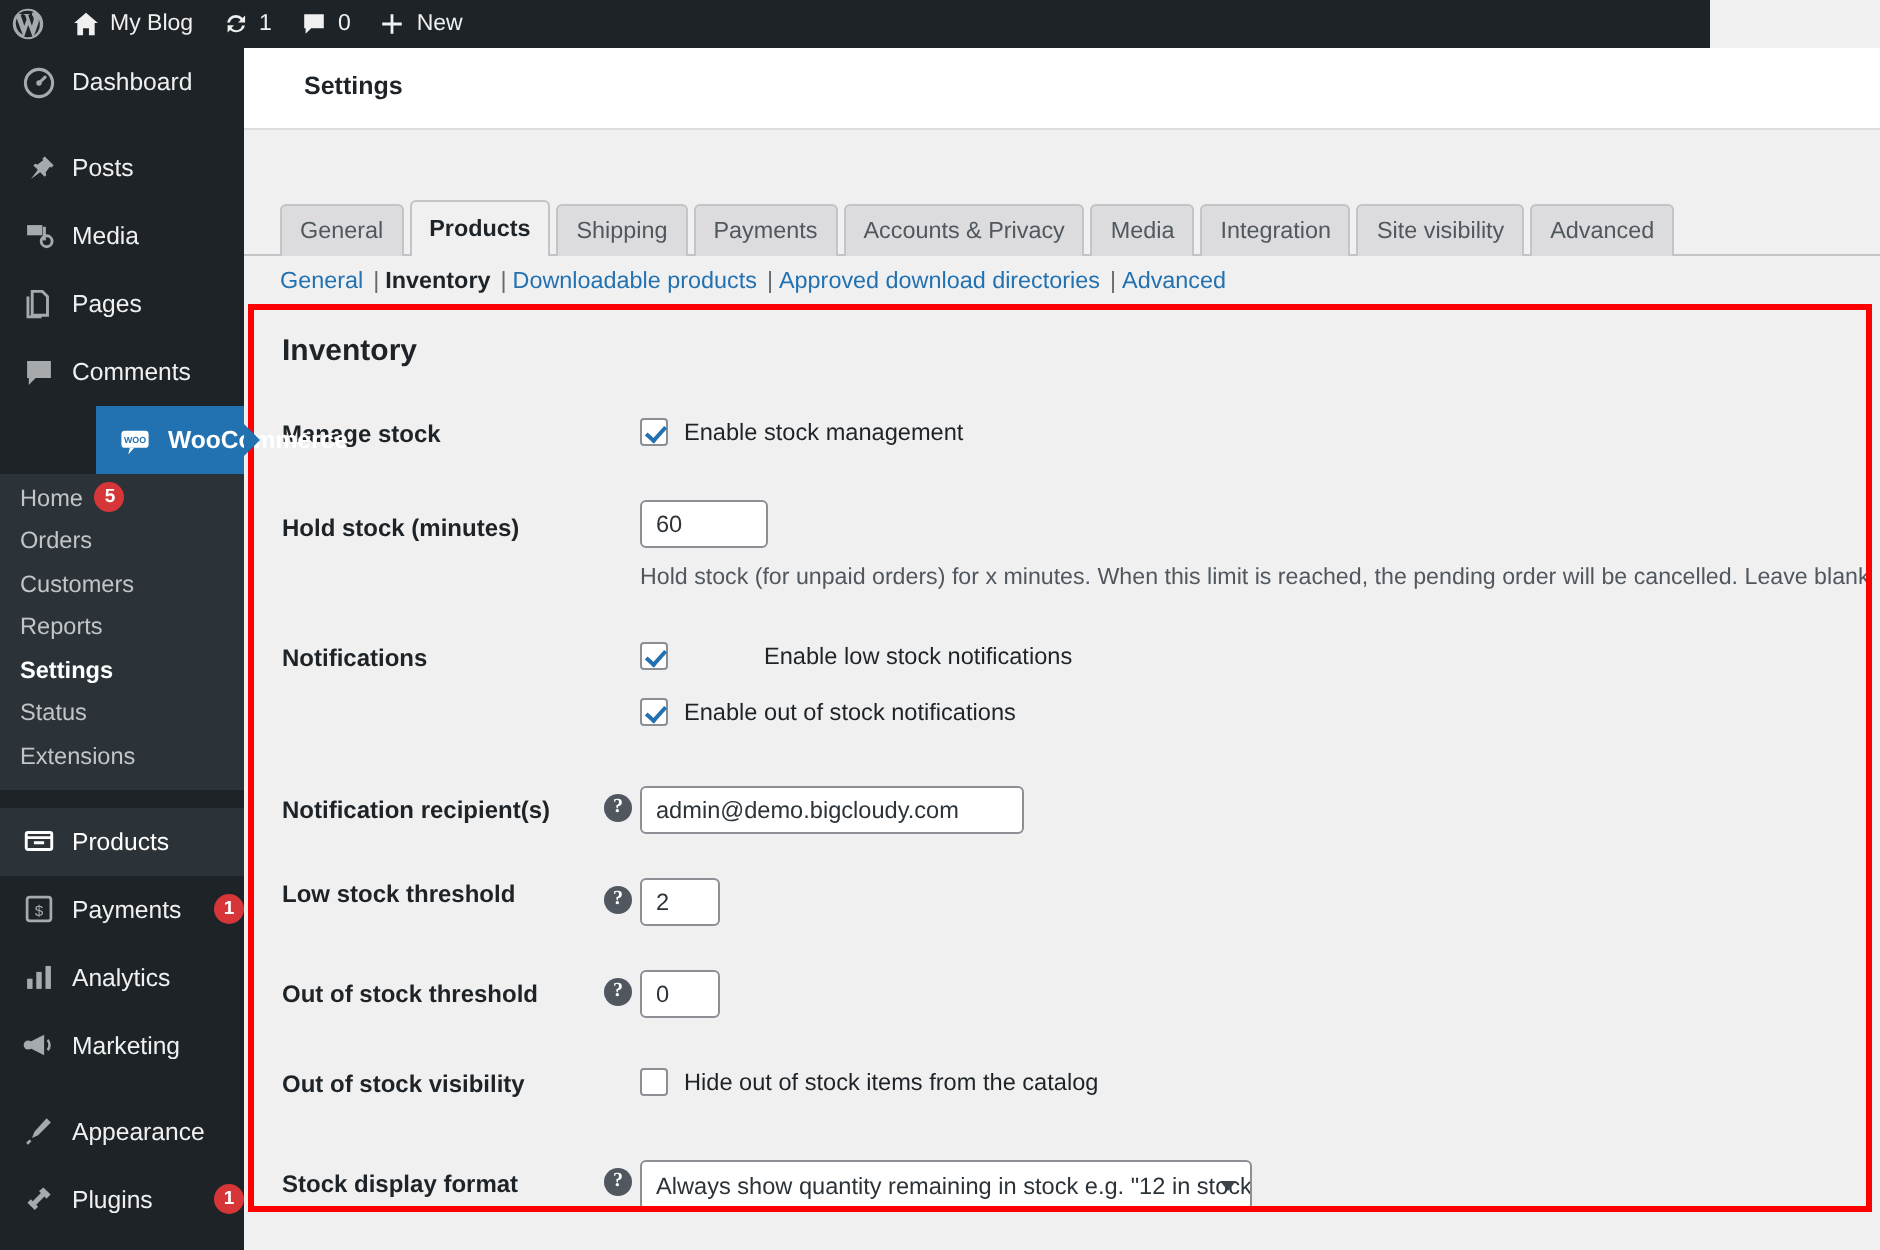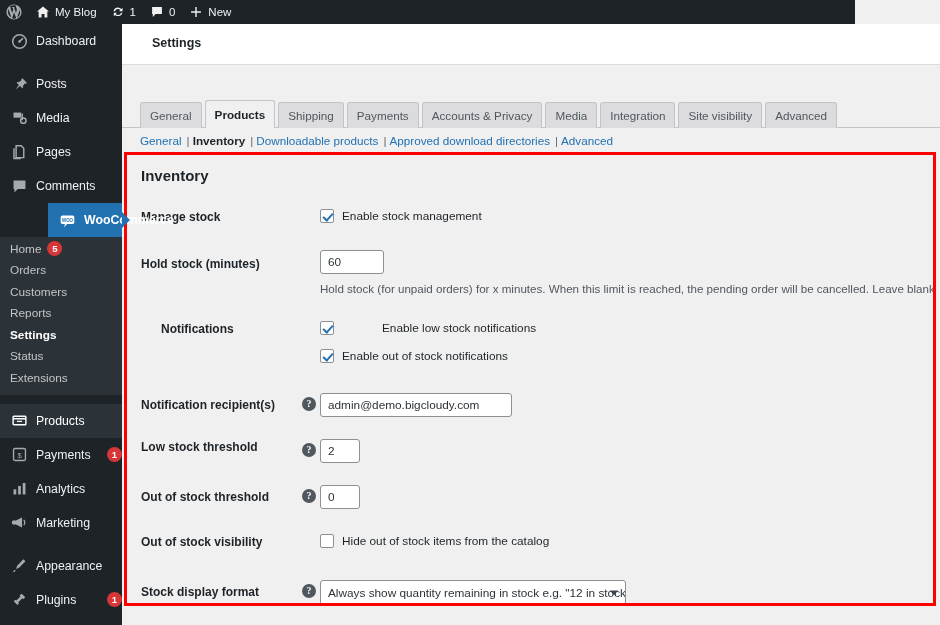--- a/index.html
+++ b/index.html
@@ -486,21 +486,21 @@
 
     <div class="frow" style="top:95px;">
       <div class="flabel" style="top:7px;">Hold stock (minutes)</div>
       <div class="fctrl" style="top:0;">
         <input class="txtinput w-mid" type="text" value="60" style="">
       </div>
       <div class="desc" style="top:32px;">Hold stock (for unpaid orders) for x minutes. When this limit is reached, the pending order will be cancelled. Leave blank to disable.</div>
     </div>
 
     <div class="frow" style="top:166px;">
-      <div class="flabel" style="top:1px;margin-left:20px;">Notifications</div>
+      <div class="flabel" style="top:1px;">Notifications</div>
       <div class="fctrl cb-row" style="top:0;gap:48px;">
         <span class="cbox checked"></span>
         <span class="cb-label">Enable low stock notifications</span>
       </div>
       <div class="fctrl cb-row" style="top:28px;">
         <span class="cbox checked"></span>
         <span class="cb-label">Enable out of stock notifications</span>
       </div>
     </div>
 

